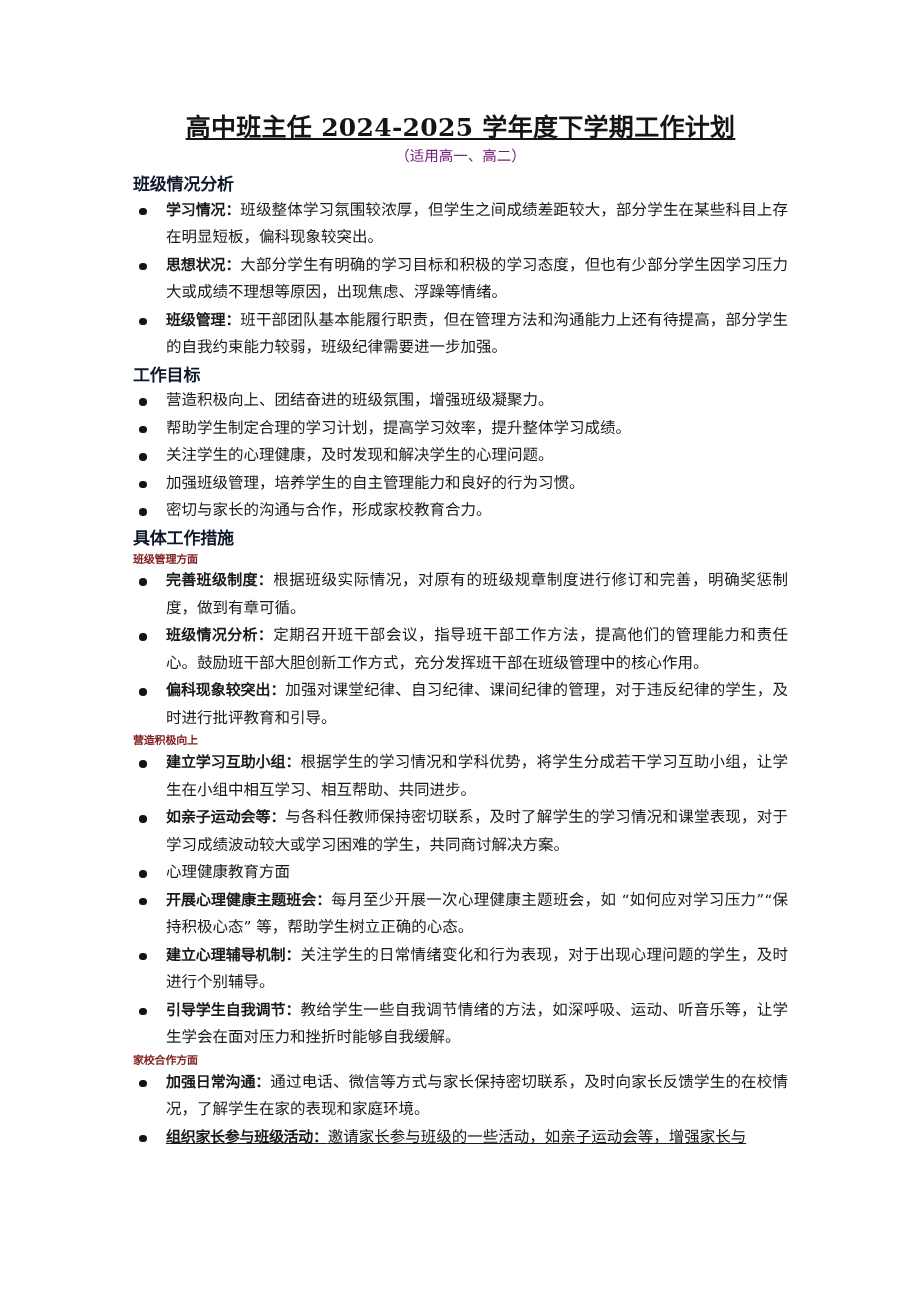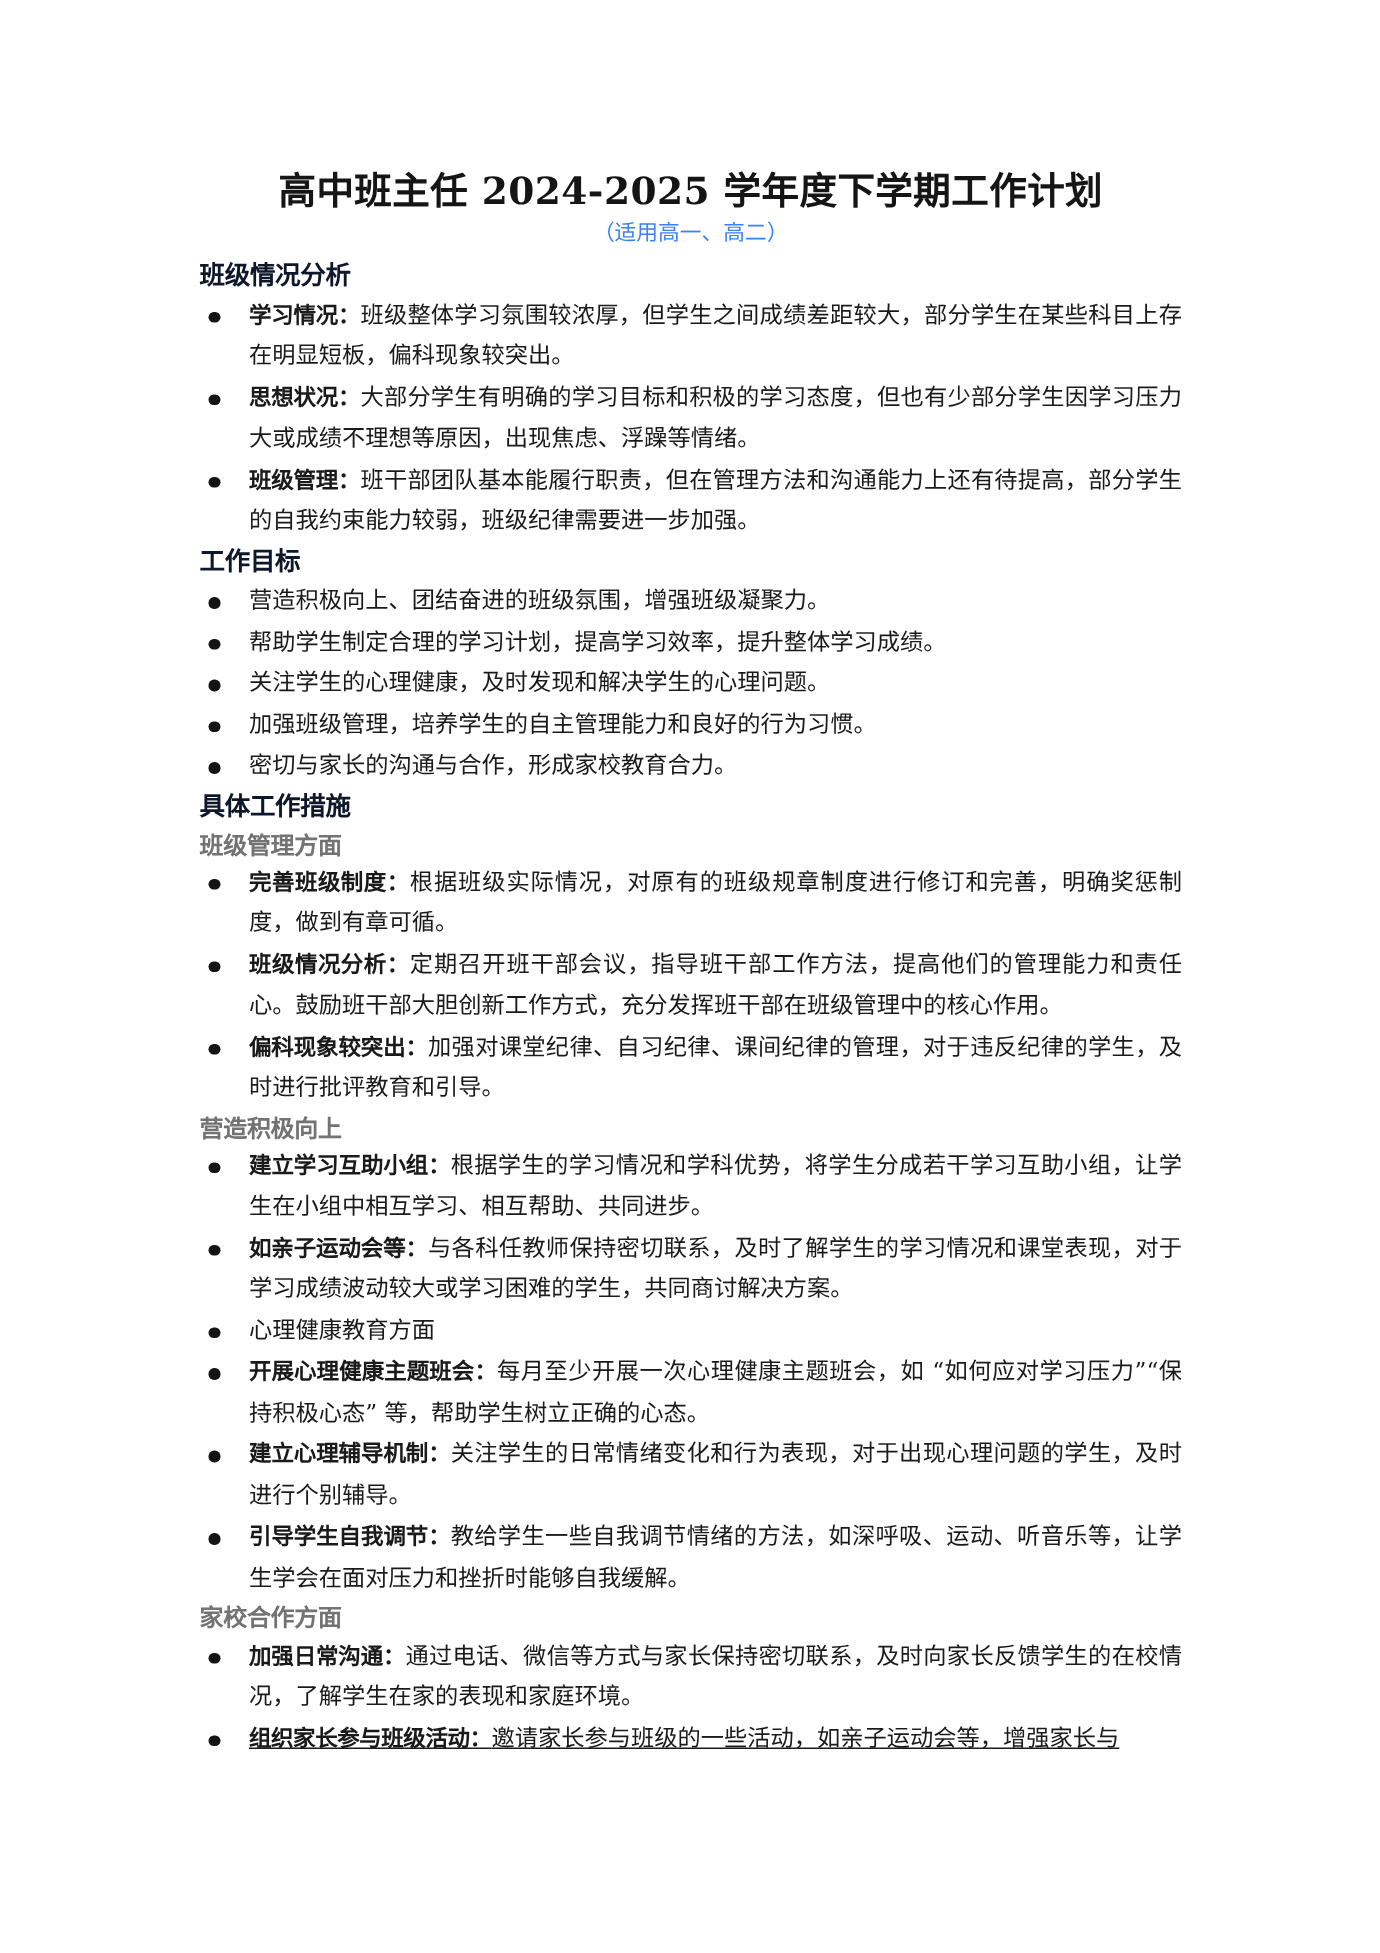--- a/index.html
+++ b/index.html
@@ -36,50 +36,51 @@
   
   .doc-title {
     font-family: "DejaVu Serif", "Liberation Serif", serif;
     font-size: 25px;
     font-weight: 700;
     text-align: center;
     line-height: 1.25;
     letter-spacing: 0.3px;
     margin: 0 0 4px 0;
     color: #151515;
+    text-decoration: underline;
   }
   .doc-subtitle {
     font-family: "DejaVu Serif", "Liberation Serif", serif;
     font-size: 14.5px;
     font-weight: 400;
     text-align: center;
     line-height: 1.3;
     margin: 0 0 5px 0;
-    color: #3b82f6;
+    color: #701a75;
   }
 
   
   .h-major {
     font-family: "DejaVu Sans", "Liberation Sans", sans-serif;
     font-size: 17px;
     font-weight: 700;
     line-height: 1.45;
     margin: 0;
     padding: 1px 0 0 0;
     color: #0f172a;
     letter-spacing: -0.2px;
   }
   .h-minor {
     font-family: "DejaVu Sans", "Liberation Sans", sans-serif;
-    font-size: 16px;
+    font-size: 11px;
     font-weight: 700;
     line-height: 1.45;
     margin: 0;
     padding: 1px 0 0 0;
-    color: #737373;
+    color: #7f1d1d;
     letter-spacing: -0.2px;
   }
 
   
   .bullets {
     list-style: none;
     margin: 0;
     padding: 0;
   }
   .bullet {

